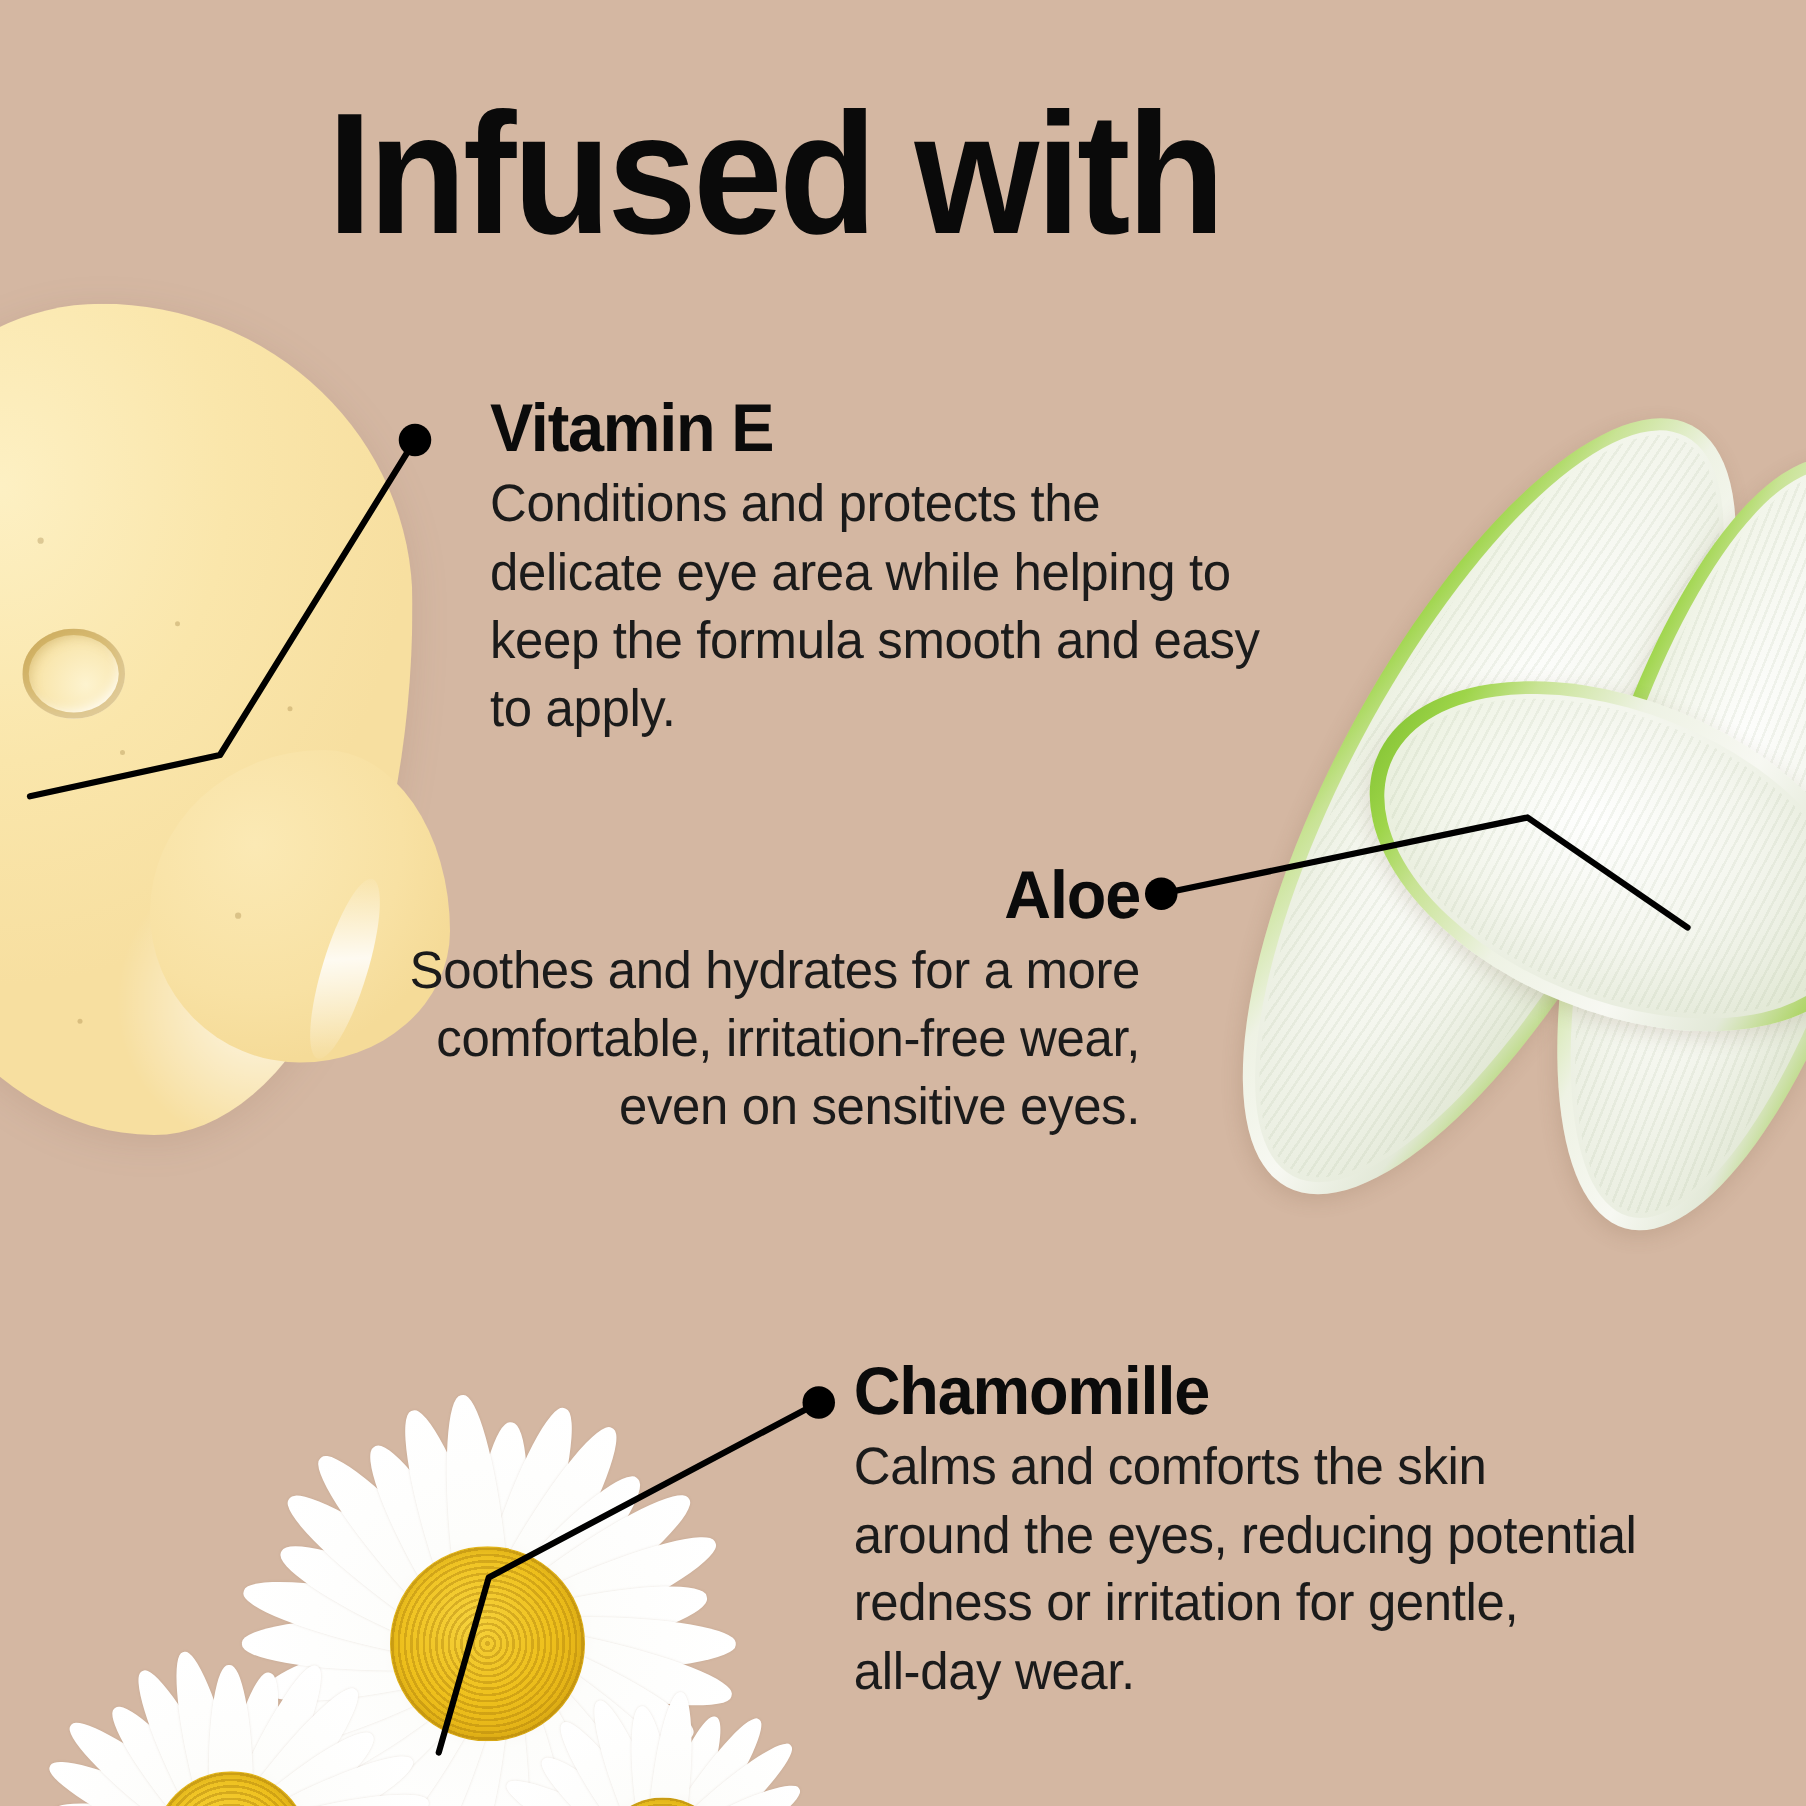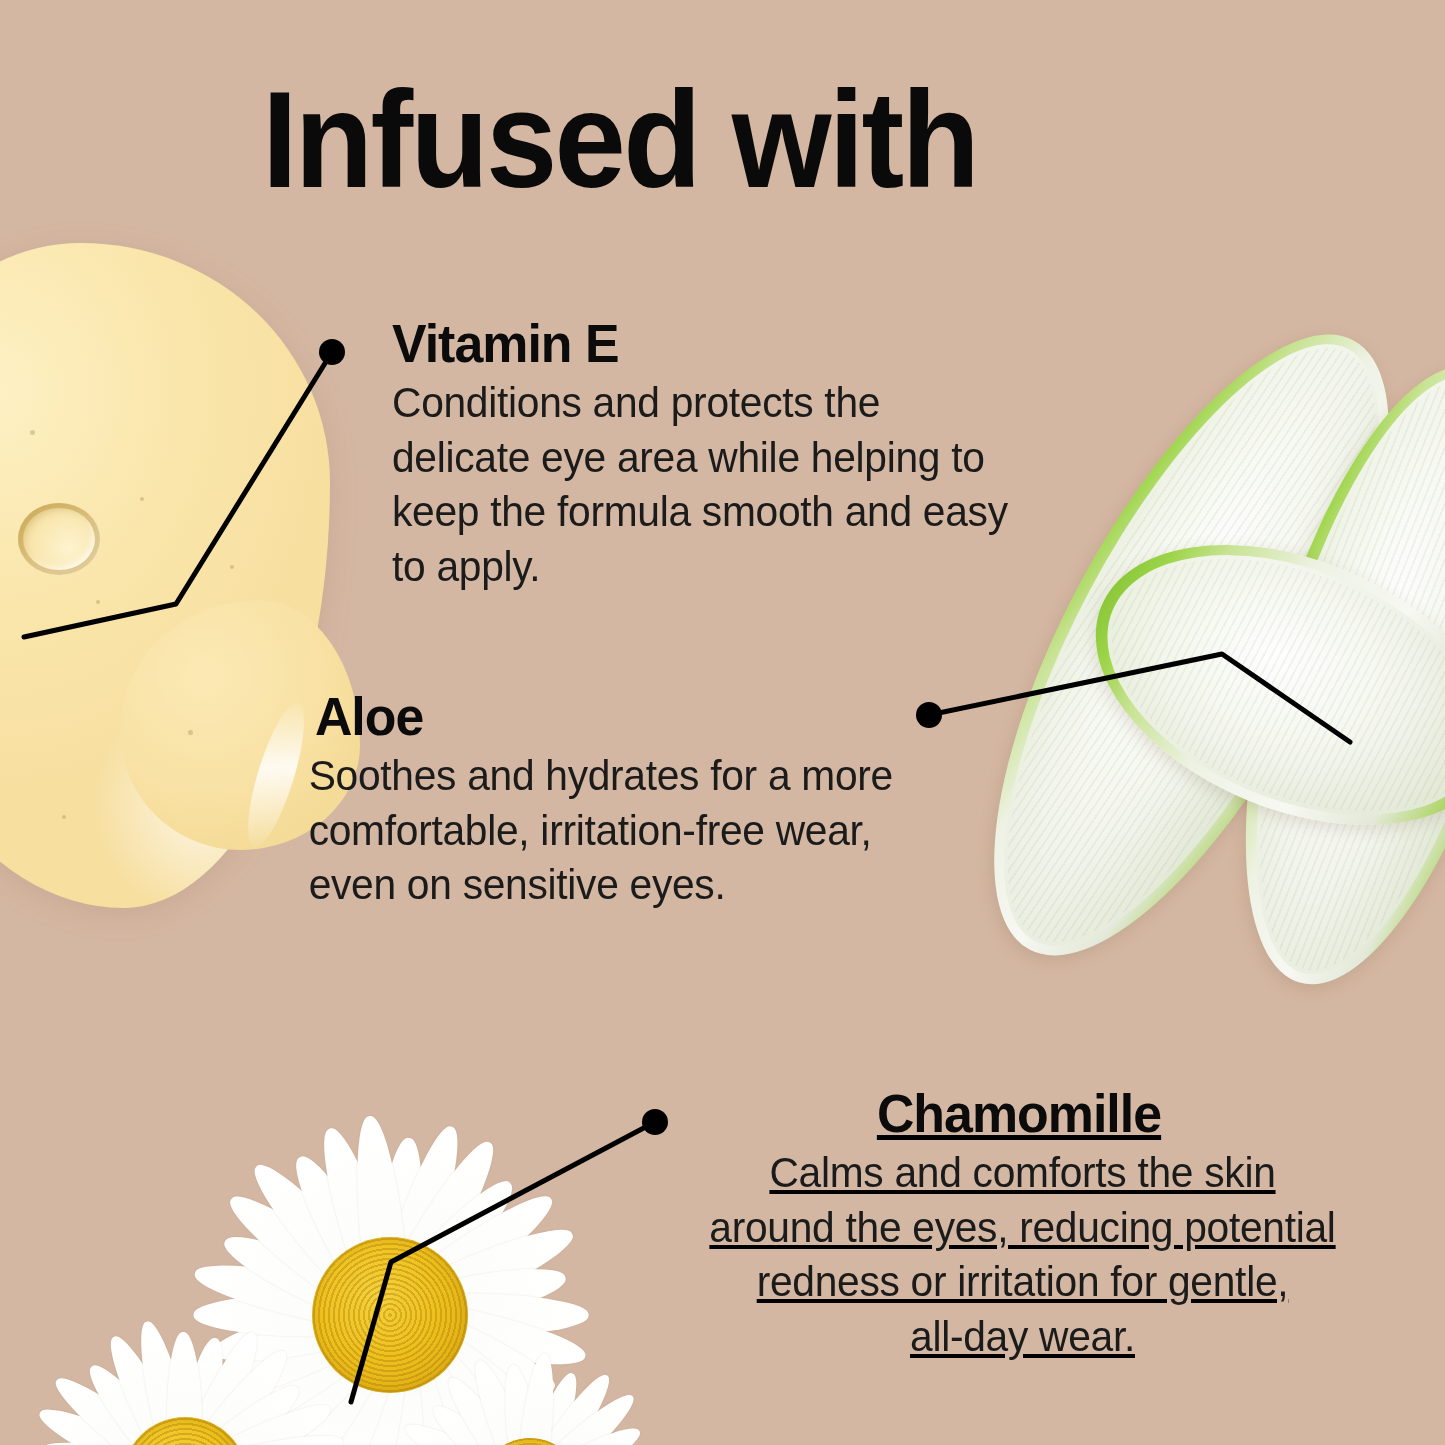--- a/index.html
+++ b/index.html
@@ -122,24 +122,24 @@
     transform:scaleX(.96); transform-origin:left top;
   }
   .blk-body{
     font-size:42px; font-weight:400; line-height:1.30;
     color:#1b1b1b; letter-spacing:-.3px;
     transform:scaleX(.97); transform-origin:left top;
   }
   .blk-body p{ margin:0; white-space:nowrap; }
 
   #block-vitamin-e{ left:365px; top:315px; width:660px; text-align:left;margin-left:27px; }
-  #block-aloe{ left:290px; top:688px; width:622px; text-align:left; }
+  #block-aloe{ left:290px; top:688px; width:622px; text-align:right; }
   #block-aloe .blk-title{ transform-origin:right top; }
   #block-aloe .blk-body{ transform-origin:right top; }
-  #block-chamomille{ left:683px; top:1085px; width:700px; text-align:center;text-decoration:underline; }
+  #block-chamomille{ left:683px; top:1085px; width:700px; text-align:left; }
 </style>
 </head>
 <body>
 
 <div id="stage">
 
   <div class="art" id="oil-blob"></div>
   <div class="art" id="oil-blob-lobe"></div>
   <div class="art" id="oil-blob-glint"></div>
   <div class="art" id="oil-droplet"></div>

